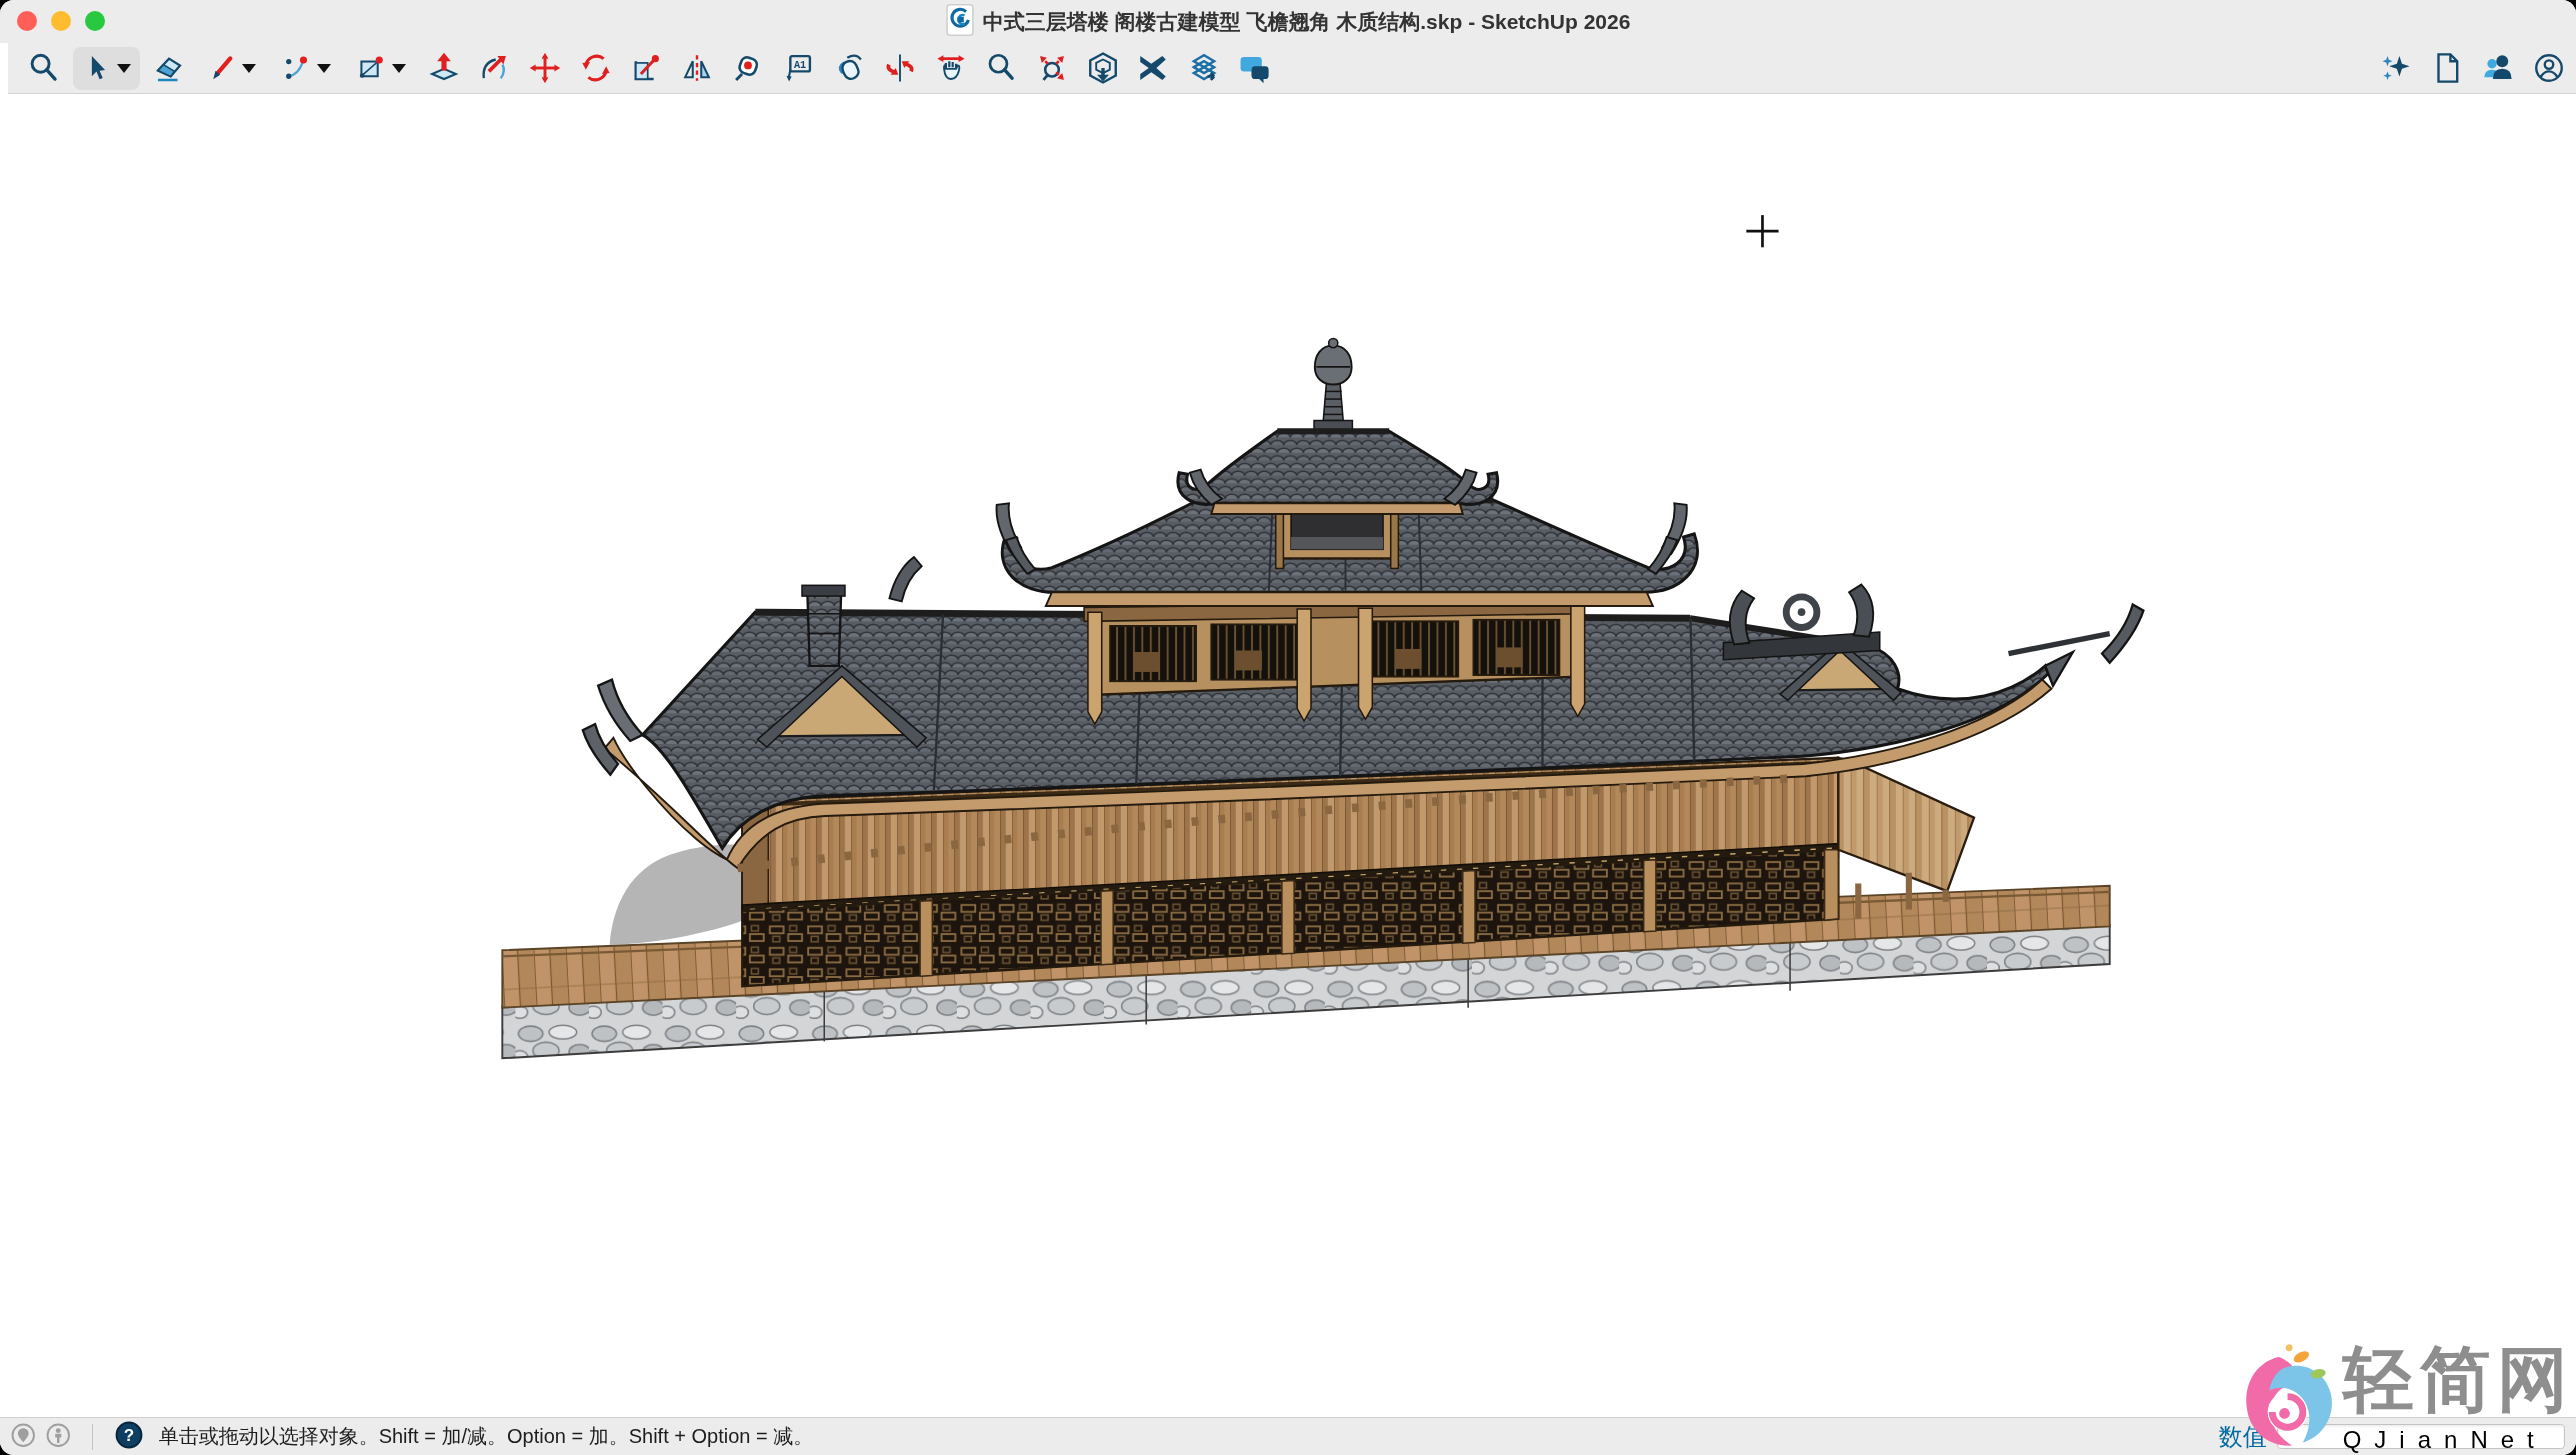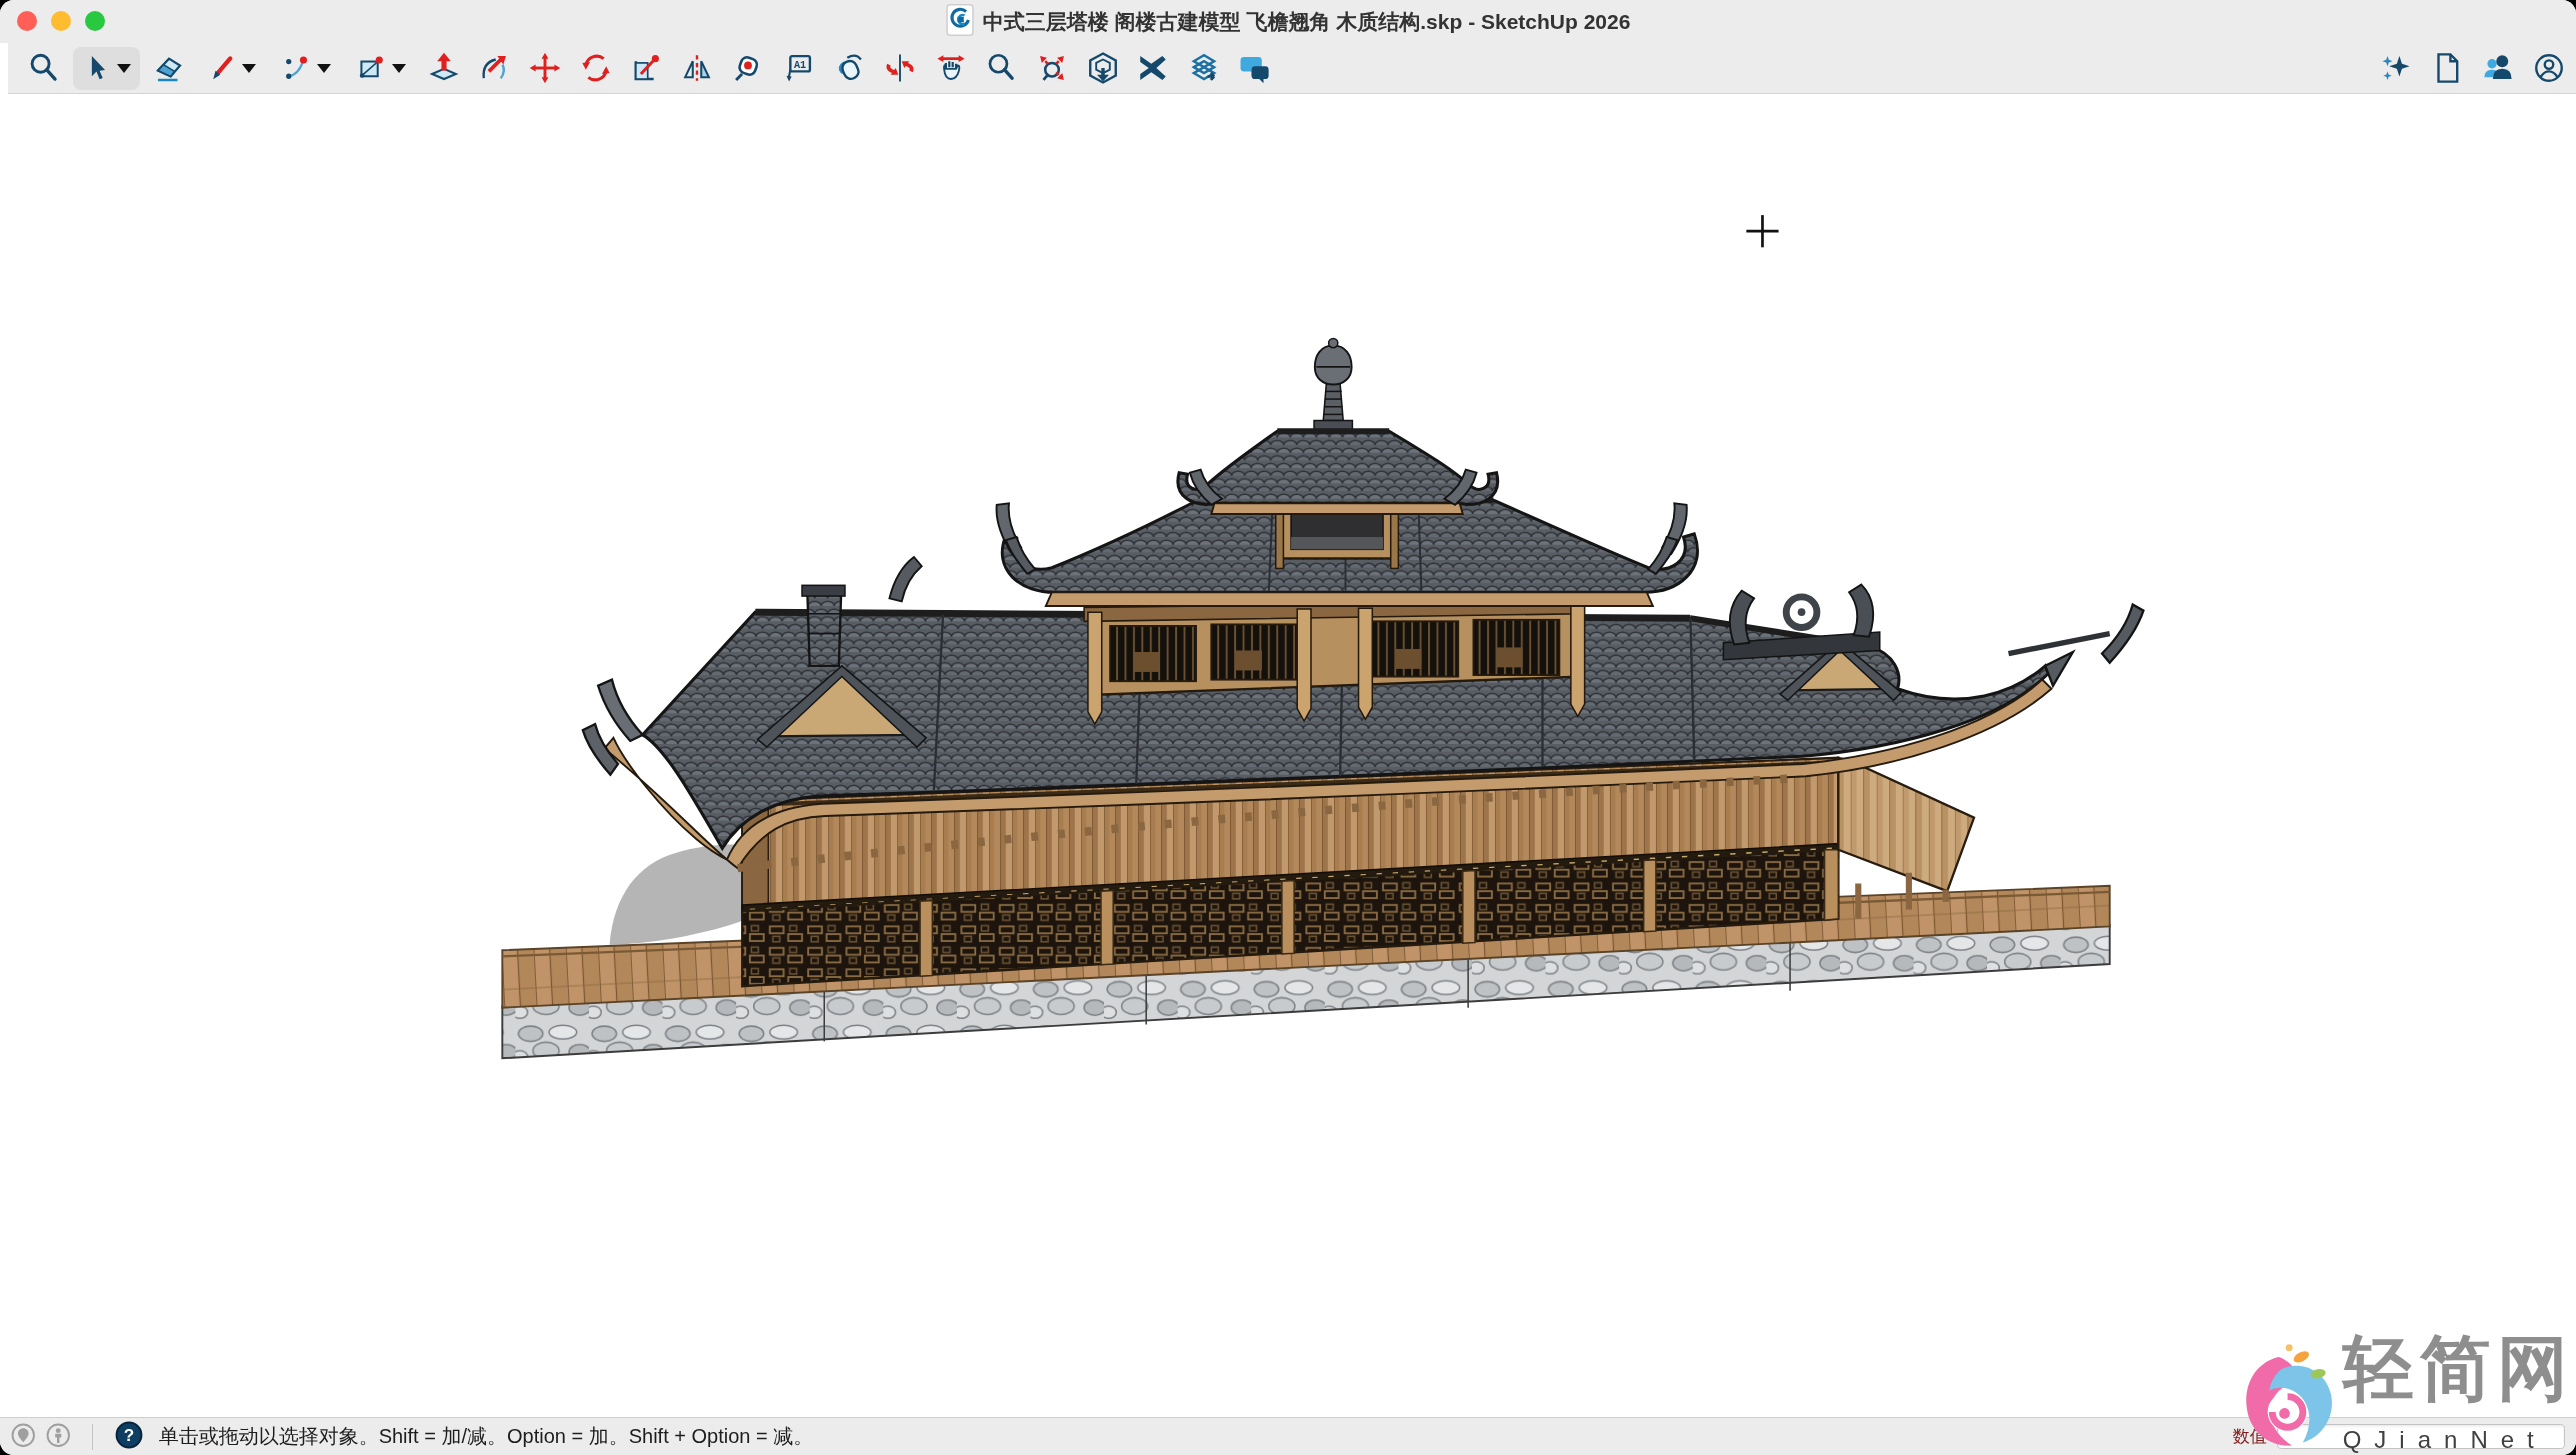--- a/index.html
+++ b/index.html
@@ -23,28 +23,28 @@
   
   .canvas{position:absolute;left:0;top:94px;width:2576px;height:1323px;background:#fff;}
   .canvas svg{display:block;}
   
   .statusbar{position:absolute;left:0;bottom:0;width:100%;height:38px;background:#ececec;
     border-top:1.5px solid #cfcfcf;display:flex;align-items:center;padding:0 10.7px;box-sizing:border-box;}
   .sb-icons{display:flex;align-items:center;gap:10.7px;}
   .sb-divider{width:1.5px;height:26px;background:#c4c4c4;margin:0 10.7px;}
   .sb-hint{font-size:20px;color:#1d1d1d;}
   .sb-right{margin-left:auto;display:flex;align-items:center;gap:10.7px;}
-  .sb-measure-label{font-size:17px;color:#7f1d1d;font-family:Liberation Serif, serif;}
+  .sb-measure-label{font-size:24px;color:#0369a1;font-family:Liberation Serif, serif;}
   .sb-measure-box{width:288px;height:24.5px;background:#fff;border:1.5px solid #c3c3c3;border-radius:4.6px;
     box-shadow:inset 0 1.5px 2.3px rgba(0,0,0,.08);font-size:18.4px;color:#222;padding:0 7.7px;box-sizing:border-box;outline:none;}
   
   .watermark{position:absolute;right:2px;bottom:1.5px;display:flex;align-items:flex-end;z-index:30;pointer-events:none;}
   .wm-text{display:flex;flex-direction:column;align-items:flex-start;margin-left:4.6px;}
   .wm-title{font-size:71px;font-weight:700;color:#8e8e8e;letter-spacing:6.1px;line-height:1;}
-  .wm-sub{font-size:24px;color:#404040;letter-spacing:13px;margin-top:22px;}
+  .wm-sub{font-size:24px;color:#000000;letter-spacing:13px;margin-top:11px;}
 </style>
 </head>
 <body>
 
 <div class="window">
 
   <div class="titlebar">
     <div class="lights">
       <div class="light" style="background:#ff5f57"></div>
       <div class="light" style="background:#febc2e"></div>

